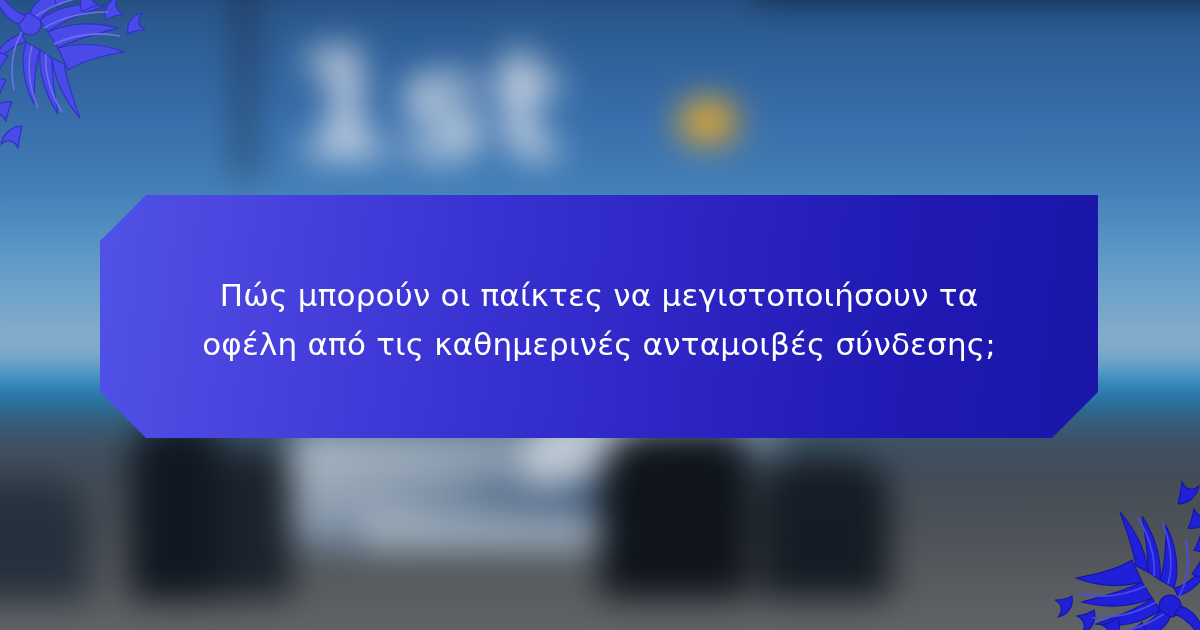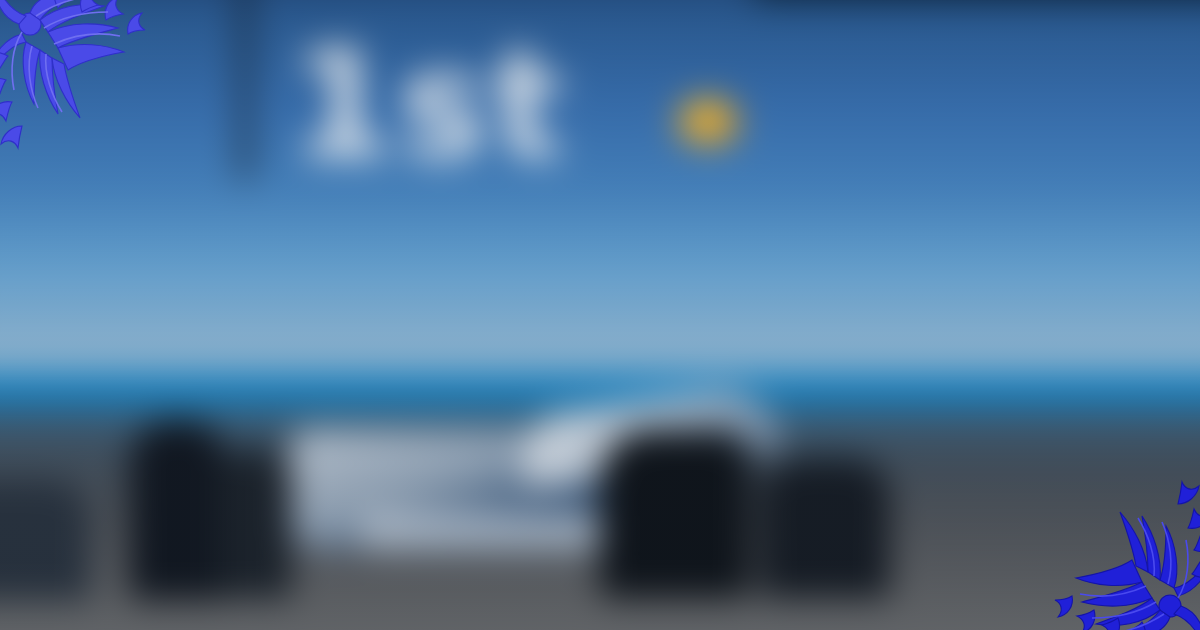--- a/index.html
+++ b/index.html
@@ -264,14 +264,20 @@
       <path d="M132 40 C 130 30, 136 21, 146 19 C 140 26, 143 33, 149 36 C 142 36, 135 38, 132 40 Z"></path>
       <path d="M40 22 C 58 10, 78 4, 96 2" fill="none" stroke="#4a4aee" stroke-width="1.6"></path>
       <path d="M48 34 C 68 22, 92 18, 112 18" fill="none" stroke="#4a4aee" stroke-width="1.6"></path>
       <path d="M58 50 C 80 40, 104 38, 124 42" fill="none" stroke="#4a4aee" stroke-width="1.6"></path>
       <path d="M26 38 C 16 54, 14 76, 18 96" fill="none" stroke="#4a4aee" stroke-width="1.6"></path>
       <path d="M36 52 C 30 72, 34 96, 42 114" fill="none" stroke="#4a4aee" stroke-width="1.6"></path>
       <path d="M50 60 C 48 80, 56 102, 66 118" fill="none" stroke="#4a4aee" stroke-width="1.6"></path>
     </g>
   </svg>
 
+  <div class="banner">
+    <div class="banner-text">
+      <div>Πώς μπορούν οι παίκτες να μεγιστοποιήσουν τα</div>
+      <div>οφέλη από τις καθημερινές ανταμοιβές σύνδεσης;</div>
+    </div>
+  </div>
 
 </div>
 
 </body></html>

